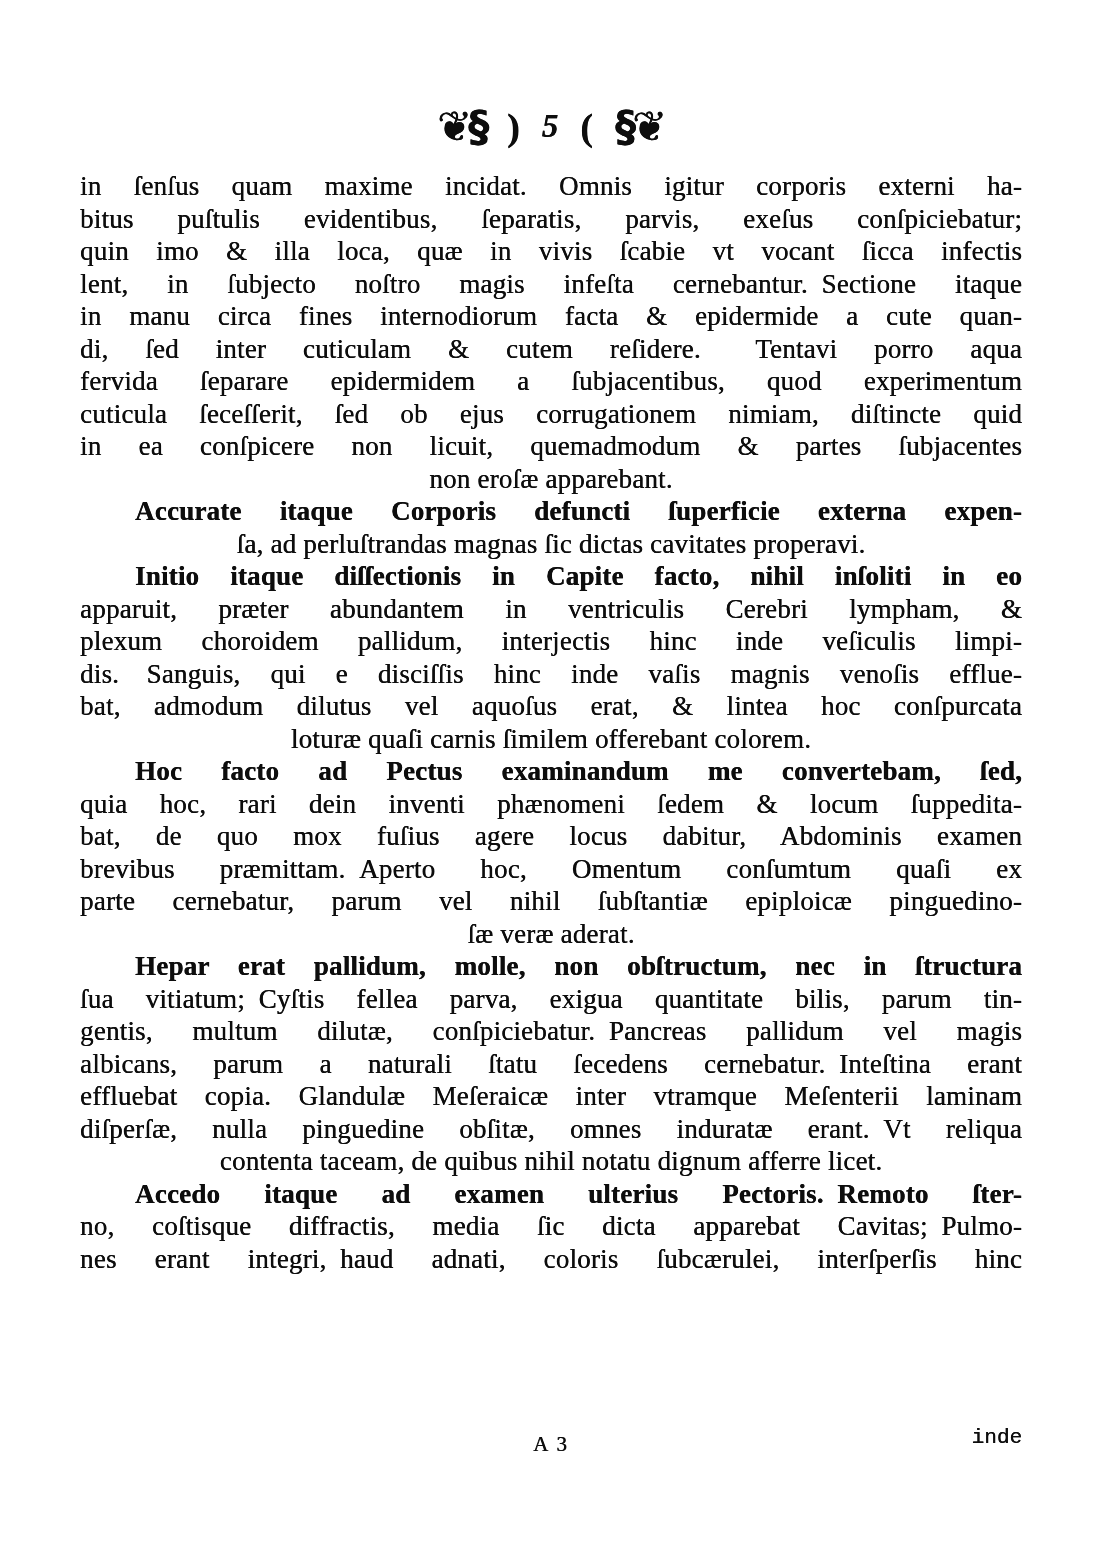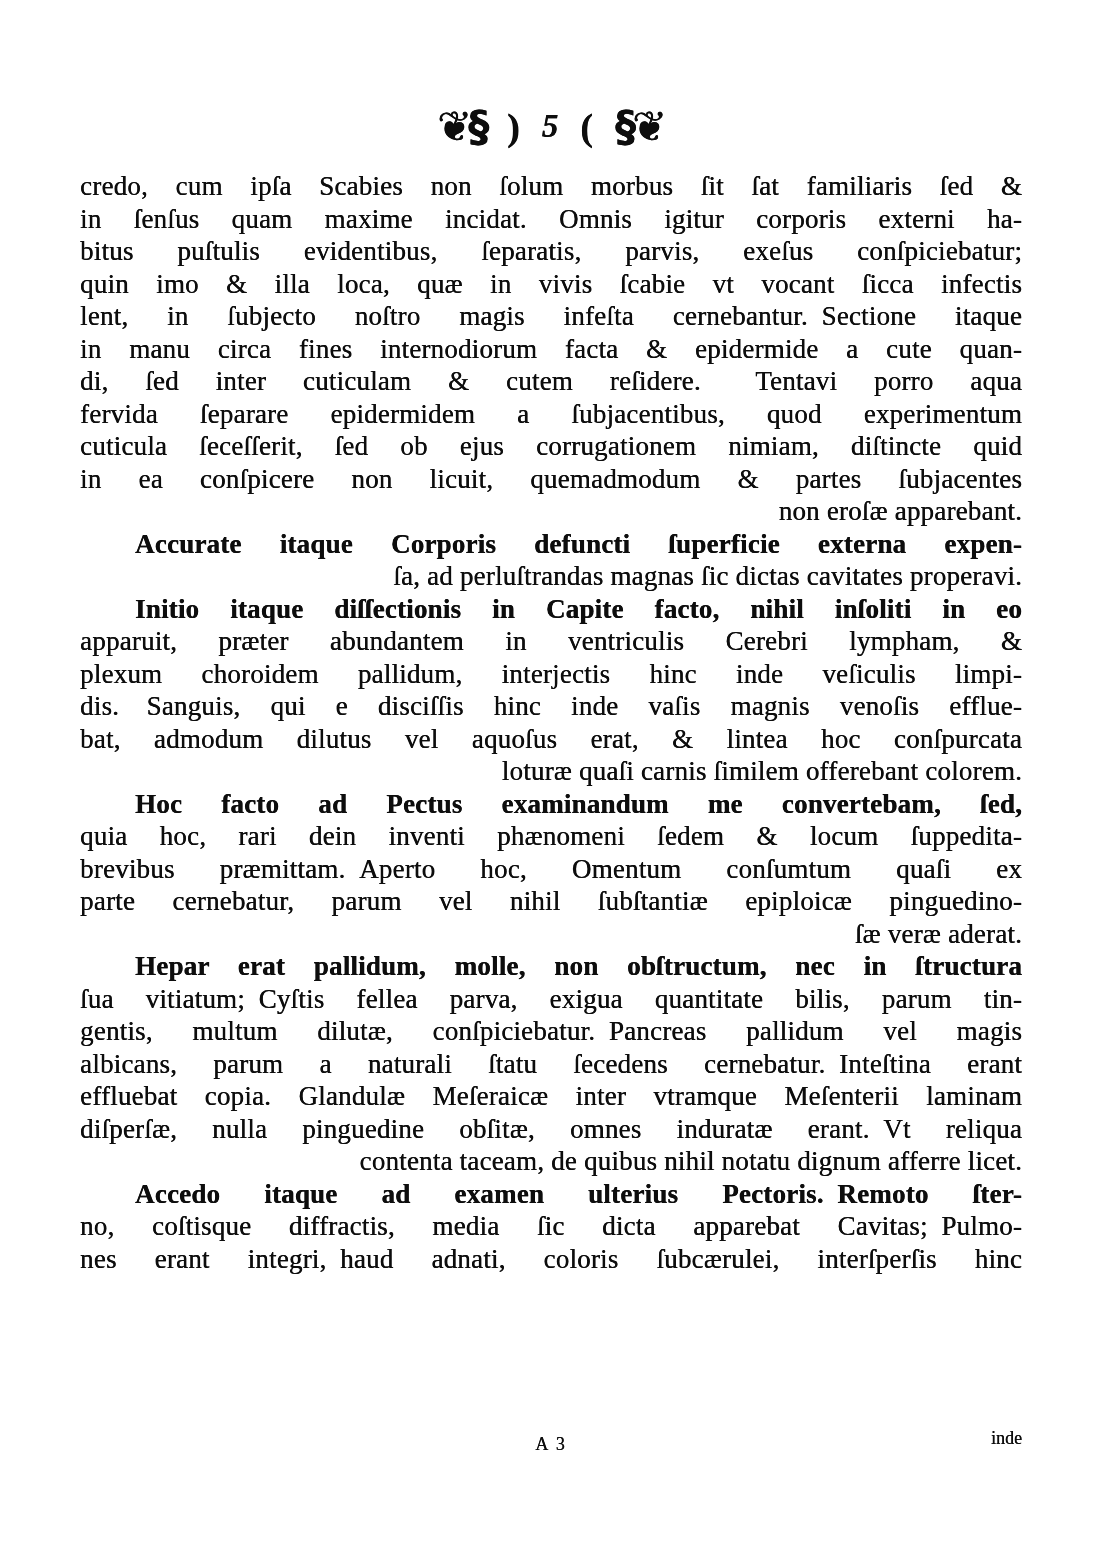--- a/index.html
+++ b/index.html
@@ -49,81 +49,82 @@
     left: 80px;
     top: 170px;
     width: 942px;
   }
   .line {
     height: 32.5px;
     line-height: 32.5px;
     font-size: 27px;
     letter-spacing: 0.2px;
     overflow: hidden;
-    text-align: right;
+    text-align: center;
   }
   .line.j {
     text-align: justify;
     text-align-last: justify;
   }
   .line.i {
     text-indent: 55px;
     font-weight: bold;
   }
   .footer {
     position: absolute;
     left: 80px;
     top: 1426px;
     width: 942px;
     height: 36px;
-    font-size: 18px;
+    font-size: 21px;
     line-height: 36px;
   }
   .signature {
     display: block;
     text-align: center;
     letter-spacing: 2px;
   }
   .catchword {
     position: absolute;
     right: 0;
     top: -6px;
+    font-family: Liberation Mono, monospace;
   }
 </style>
 </head>
 <body>
 
 <div class="page">
 
   <div class="header">
     <span class="orn">❦§</span><span class="paren">)</span><span class="pagenum">5</span><span class="paren">(</span><span class="orn">§❦</span>
   </div>
 
   <div class="text-block">
-      <div class="line j">credo, cum ipſa Scabies non ſolum morbus ſit ſat familiaris ſed &amp;</div>
       <div class="line j">in ſenſus quam maxime incidat. Omnis igitur corporis externi ha-</div>
       <div class="line j">bitus puſtulis evidentibus, ſeparatis, parvis, exeſus conſpiciebatur;</div>
       <div class="line j">quin imo &amp; illa loca, quæ in vivis ſcabie vt vocant ſicca infectis</div>
       <div class="line j">lent, in ſubjecto noſtro magis infeſta cernebantur. Sectione itaque</div>
       <div class="line j">in manu circa fines internodiorum facta &amp; epidermide a cute quan-</div>
       <div class="line j">di, ſed inter cuticulam &amp; cutem reſidere.  Tentavi porro aqua</div>
       <div class="line j">fervida ſeparare epidermidem a ſubjacentibus, quod experimentum</div>
       <div class="line j">cuticula ſeceſſerit, ſed ob ejus corrugationem nimiam, diſtincte quid</div>
       <div class="line j">in ea conſpicere non licuit, quemadmodum &amp; partes ſubjacentes</div>
       <div class="line">non eroſæ apparebant.</div>
       <div class="line j i">Accurate itaque Corporis defuncti ſuperficie externa expen-</div>
       <div class="line">ſa, ad perluſtrandas magnas ſic dictas cavitates properavi.</div>
       <div class="line j i">Initio itaque diſſectionis in Capite facto, nihil inſoliti in eo</div>
       <div class="line j">apparuit, præter abundantem in ventriculis Cerebri lympham, &amp;</div>
       <div class="line j">plexum choroidem pallidum, interjectis hinc inde veſiculis limpi-</div>
       <div class="line j">dis.  Sanguis, qui e disciſſis hinc inde vaſis magnis venoſis efflue-</div>
       <div class="line j">bat, admodum dilutus vel aquoſus erat, &amp; lintea hoc conſpurcata</div>
       <div class="line">loturæ quaſi carnis ſimilem offerebant colorem.</div>
       <div class="line j i">Hoc facto ad Pectus examinandum me convertebam, ſed,</div>
       <div class="line j">quia hoc, rari dein inventi phænomeni ſedem &amp; locum ſuppedita-</div>
+      <div class="line j">bat, de quo mox fuſius agere locus dabitur, Abdominis examen</div>
       <div class="line j">brevibus præmittam. Aperto hoc, Omentum conſumtum quaſi ex</div>
       <div class="line j">parte cernebatur, parum vel nihil ſubſtantiæ epiploicæ pinguedino-</div>
       <div class="line">ſæ veræ aderat.</div>
       <div class="line j i">Hepar erat pallidum, molle, non obſtructum, nec in ſtructura</div>
       <div class="line j">ſua vitiatum; Cyſtis fellea parva, exigua quantitate bilis, parum tin-</div>
       <div class="line j">gentis, multum dilutæ, conſpiciebatur. Pancreas pallidum vel magis</div>
       <div class="line j">albicans, parum a naturali ſtatu ſecedens cernebatur. Inteſtina erant</div>
       <div class="line j">effluebat copia. Glandulæ Meſeraicæ inter vtramque Meſenterii laminam</div>
       <div class="line j">diſperſæ, nulla pinguedine obſitæ, omnes induratæ erant. Vt reliqua</div>
       <div class="line">contenta taceam, de quibus nihil notatu dignum afferre licet.</div>

